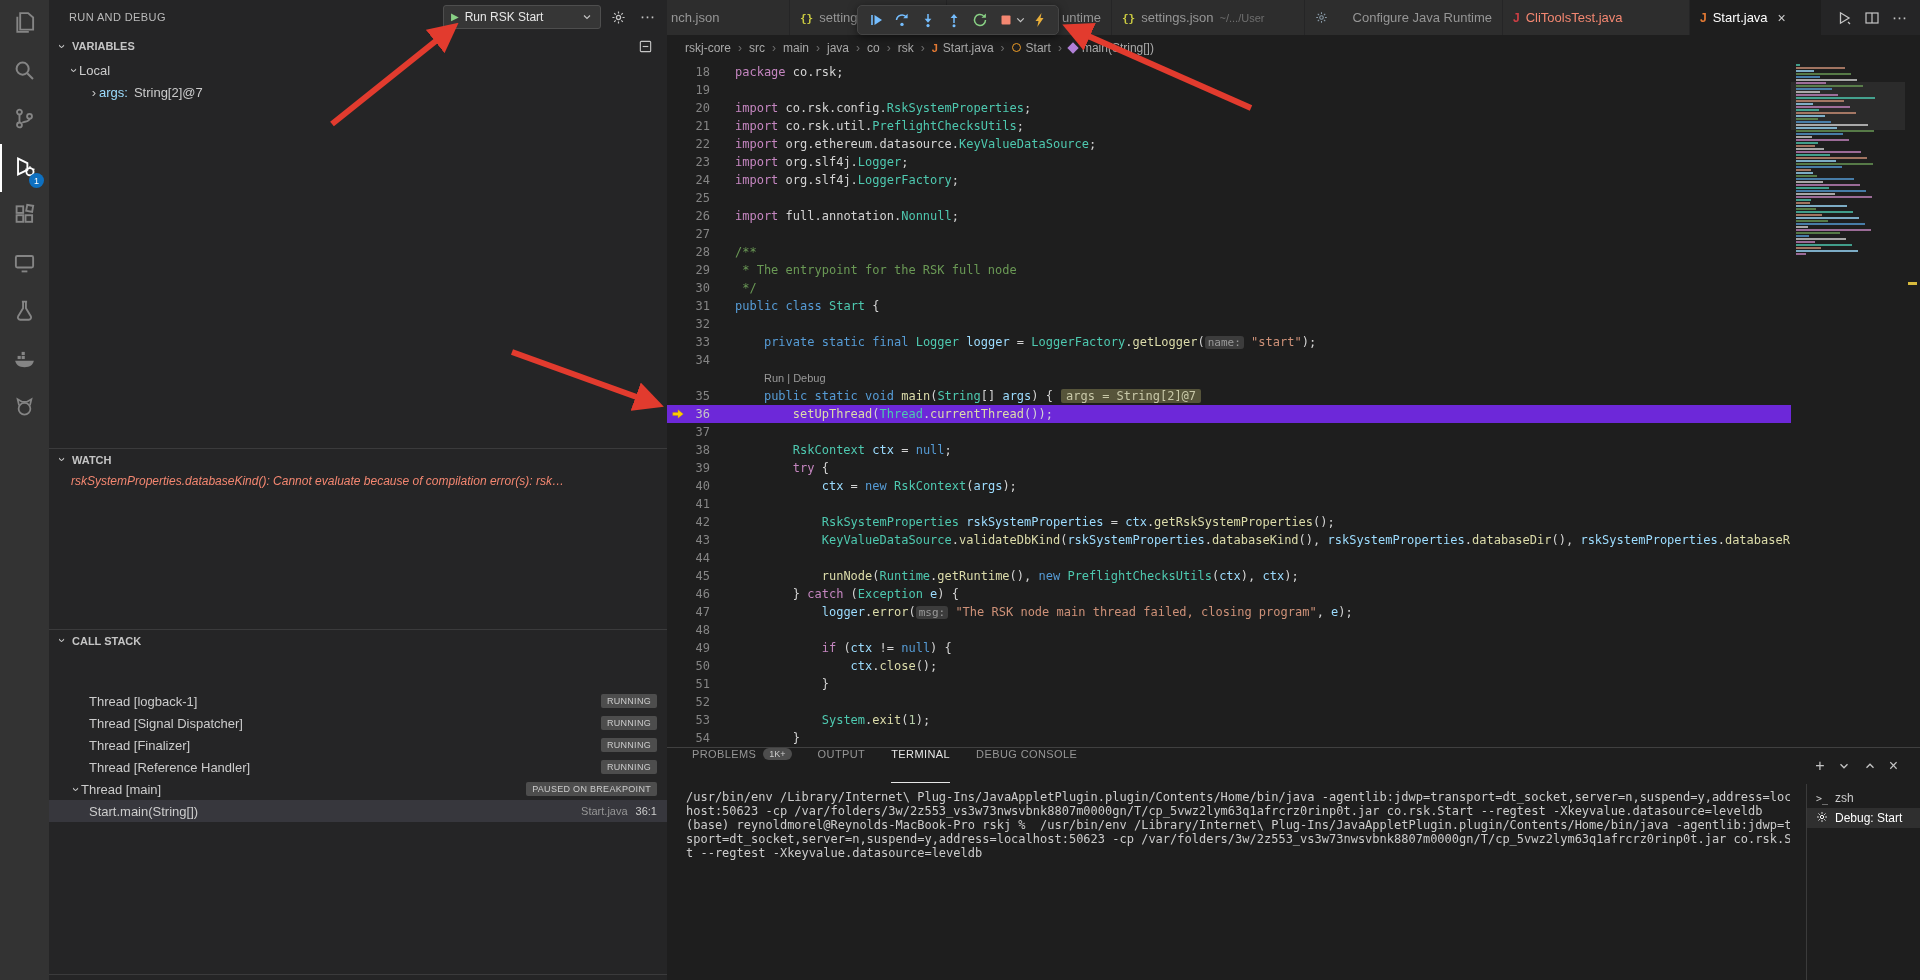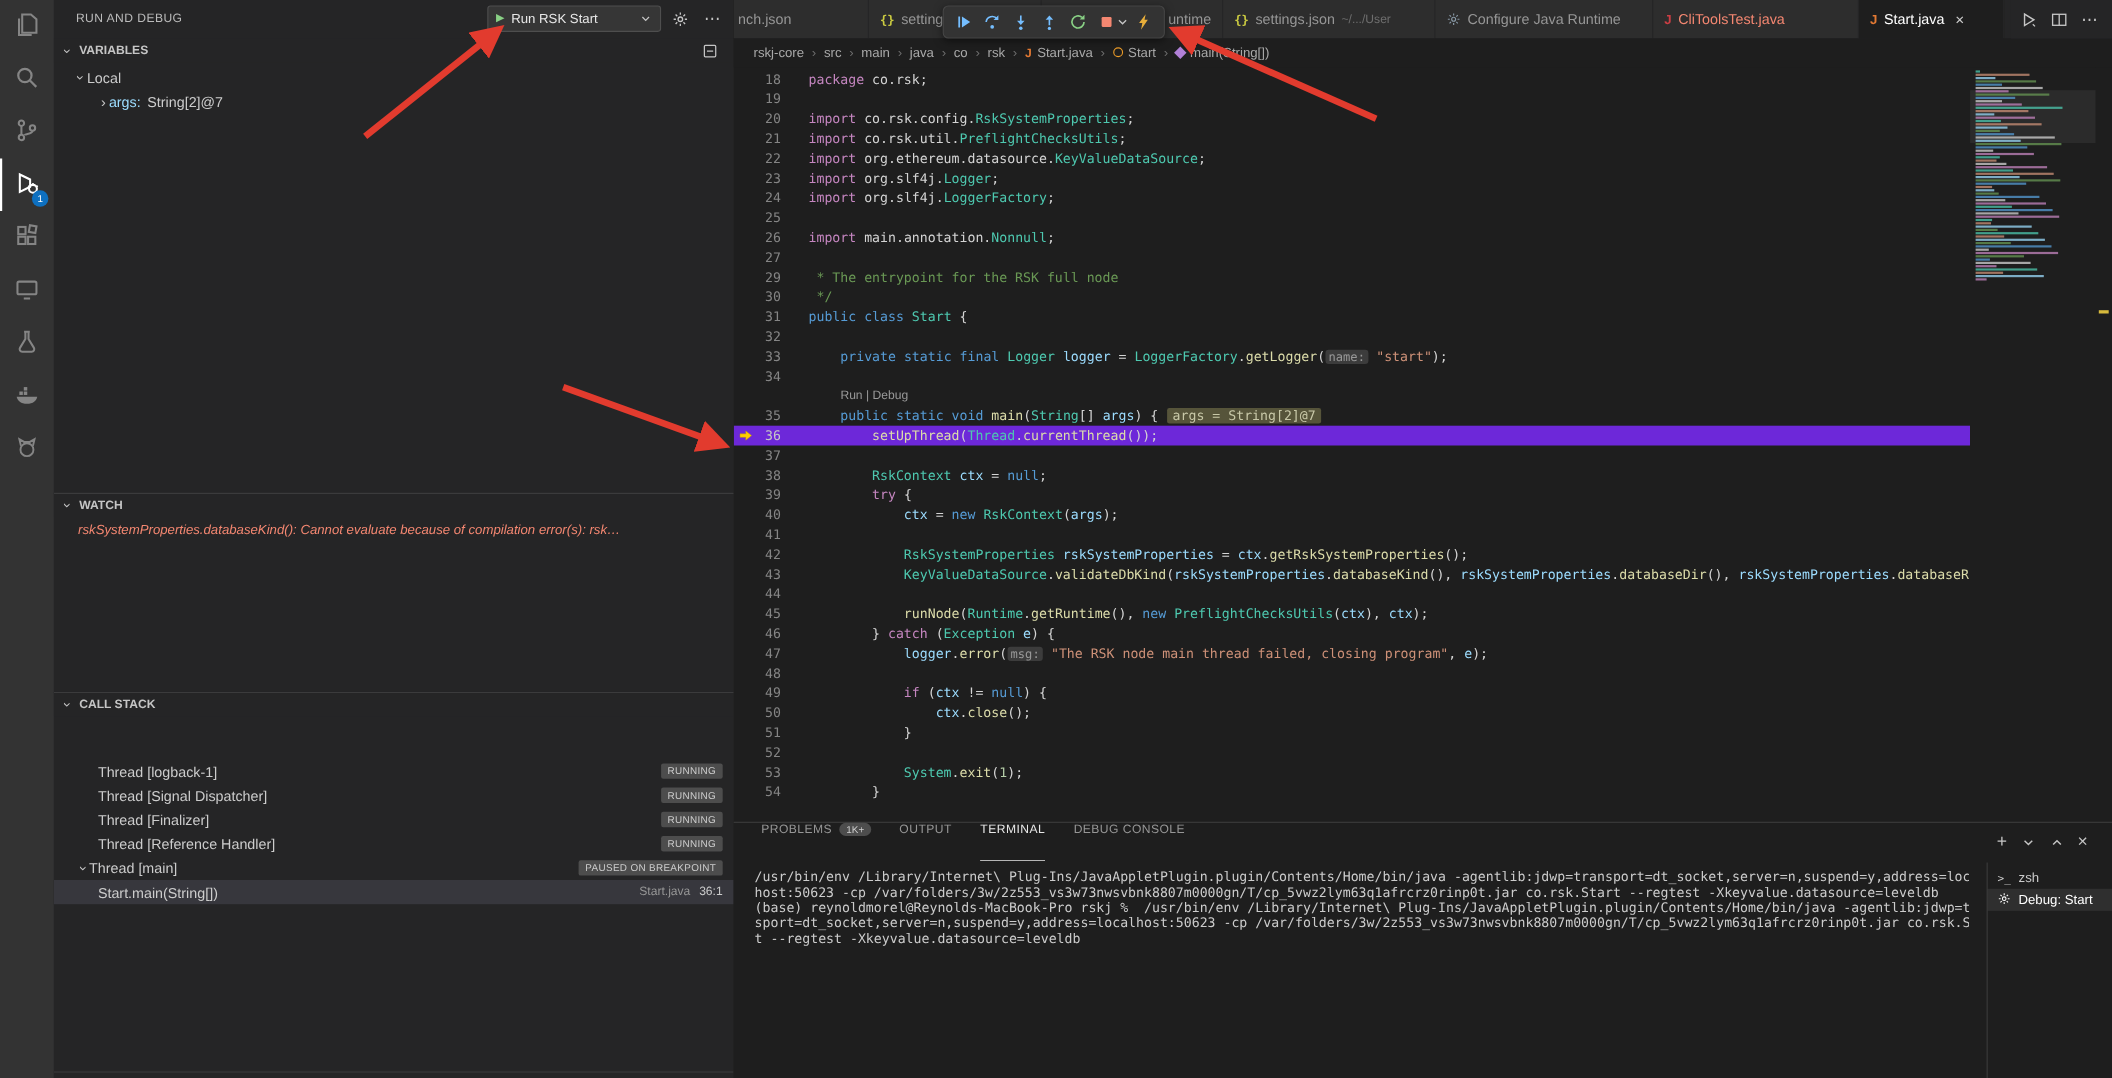--- a/index.html
+++ b/index.html
@@ -288,21 +288,21 @@
           <span>settings.json</span>
         </div>
         <div class="tab partial" style="width: 165px;">
           <span>untime</span>
         </div>
         <div class="tab" style="width: 193px;">
           <span><span class="ic-json">{}</span></span>
           <span>settings.json</span>
           <span class="desc">~/.../User</span>
         </div>
-        <div class="tab" style="width: 198px;">
+        <div class="tab" style="width: 198px; justify-content: space-between;">
           <span>
             <span class="ic-gear-tab">
               <svg viewBox="0 0 16 16" fill="none" stroke="currentColor" stroke-width="1.3">
                 <circle cx="8" cy="8" r="2.2"></circle>
                 <path d="M8 1.5v2.2M8 12.3v2.2M1.5 8h2.2M12.3 8h2.2M3.4 3.4L5 5M11 11l1.6 1.6M12.6 3.4L11 5M5 11l-1.6 1.6"></path>
               </svg>
             </span>
           </span>
           <span>Configure Java Runtime</span>
         </div>
@@ -450,25 +450,29 @@
         <div class="row">
           <span class="ln">24</span>
           <span class="content"><span class="tk-ctrl">import</span><span class="tk-fg"> org.slf4j.</span><span class="tk-type">LoggerFactory</span><span class="tk-fg">;</span></span>
         </div>
         <div class="row">
           <span class="ln">25</span>
           <span class="content"></span>
         </div>
         <div class="row">
           <span class="ln">26</span>
-          <span class="content"><span class="tk-ctrl">import</span><span class="tk-fg"> main.annotation.</span><span class="tk-type">Nonnull</span><span class="tk-fg">;</span></span>
+          <span class="content"><span class="tk-ctrl">import</span><span class="tk-fg"> full.annotation.</span><span class="tk-type">Nonnull</span><span class="tk-fg">;</span></span>
         </div>
         <div class="row">
           <span class="ln">27</span>
           <span class="content"></span>
+        </div>
+        <div class="row">
+          <span class="ln">28</span>
+          <span class="content"><span class="tk-com">/**</span></span>
         </div>
         <div class="row">
           <span class="ln">29</span>
           <span class="content"><span class="tk-com"> * The entrypoint for the RSK full node</span></span>
         </div>
         <div class="row">
           <span class="ln">30</span>
           <span class="content"><span class="tk-com"> */</span></span>
         </div>
         <div class="row">

